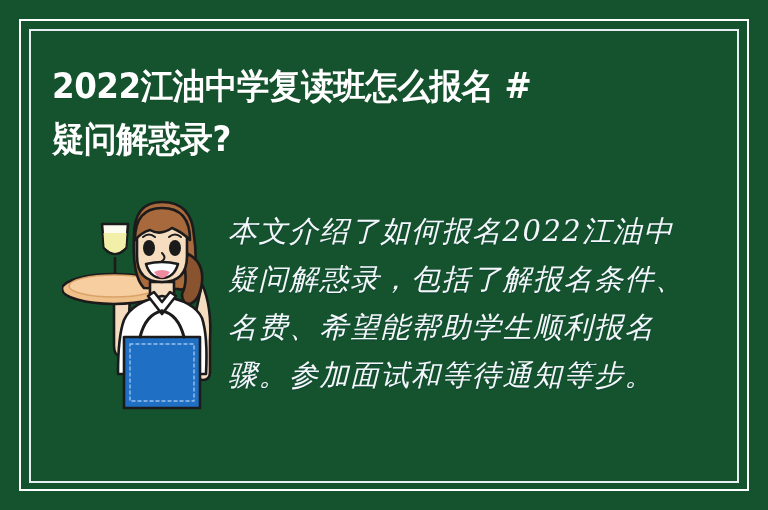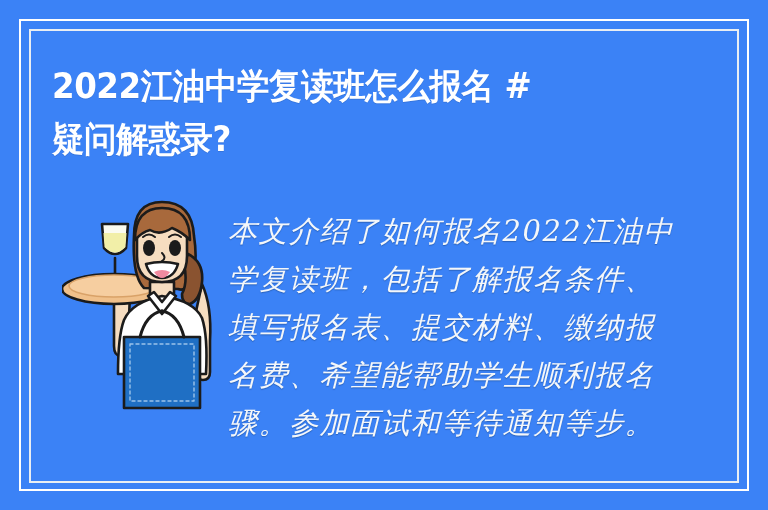--- a/index.html
+++ b/index.html
@@ -9,21 +9,21 @@
   body {
     width: 768px;
     height: 510px;
     overflow: hidden;
     font-family: "Liberation Sans", sans-serif;
   }
   #card {
     position: relative;
     width: 768px;
     height: 510px;
-    background: #3b82f6;
+    background: #14532d;
     overflow: hidden;
   }
   
   .frame-outer {
     position: absolute;
     left: 19px;
     top: 19px;
     right: 19px;
     bottom: 19px;
     border: 2px solid #ffffff;
@@ -94,22 +94,21 @@
   <div class="frame-outer"></div>
   <div class="frame-inner"></div>
 
   <div class="title-block">
     <div class="title-line">2022江油中学复读班怎么报名 #</div>
     <div class="title-line">疑问解惑录?</div>
   </div>
 
   <div class="body-block">
     <div class="body-line">本文介绍了如何报名2022江油中</div>
-    <div class="body-line">学复读班，包括了解报名条件、</div>
-    <div class="body-line">填写报名表、提交材料、缴纳报</div>
+    <div class="body-line">疑问解惑录，包括了解报名条件、</div>
     <div class="body-line">名费、希望能帮助学生顺利报名</div>
     <div class="body-line">骤。参加面试和等待通知等步。</div>
   </div>
 
   <div class="illustration">
     <svg viewBox="0 0 175 235" width="175" height="235" xmlns="http://www.w3.org/2000/svg">
       <g stroke="#1b1b1b" stroke-width="2.6" stroke-linejoin="round" stroke-linecap="round">
 
         <path d="M52 93 L52 150 Q52 160 59 160 Q66 160 66 150 L68 96 Z" fill="#f6ddc0"></path>
 

